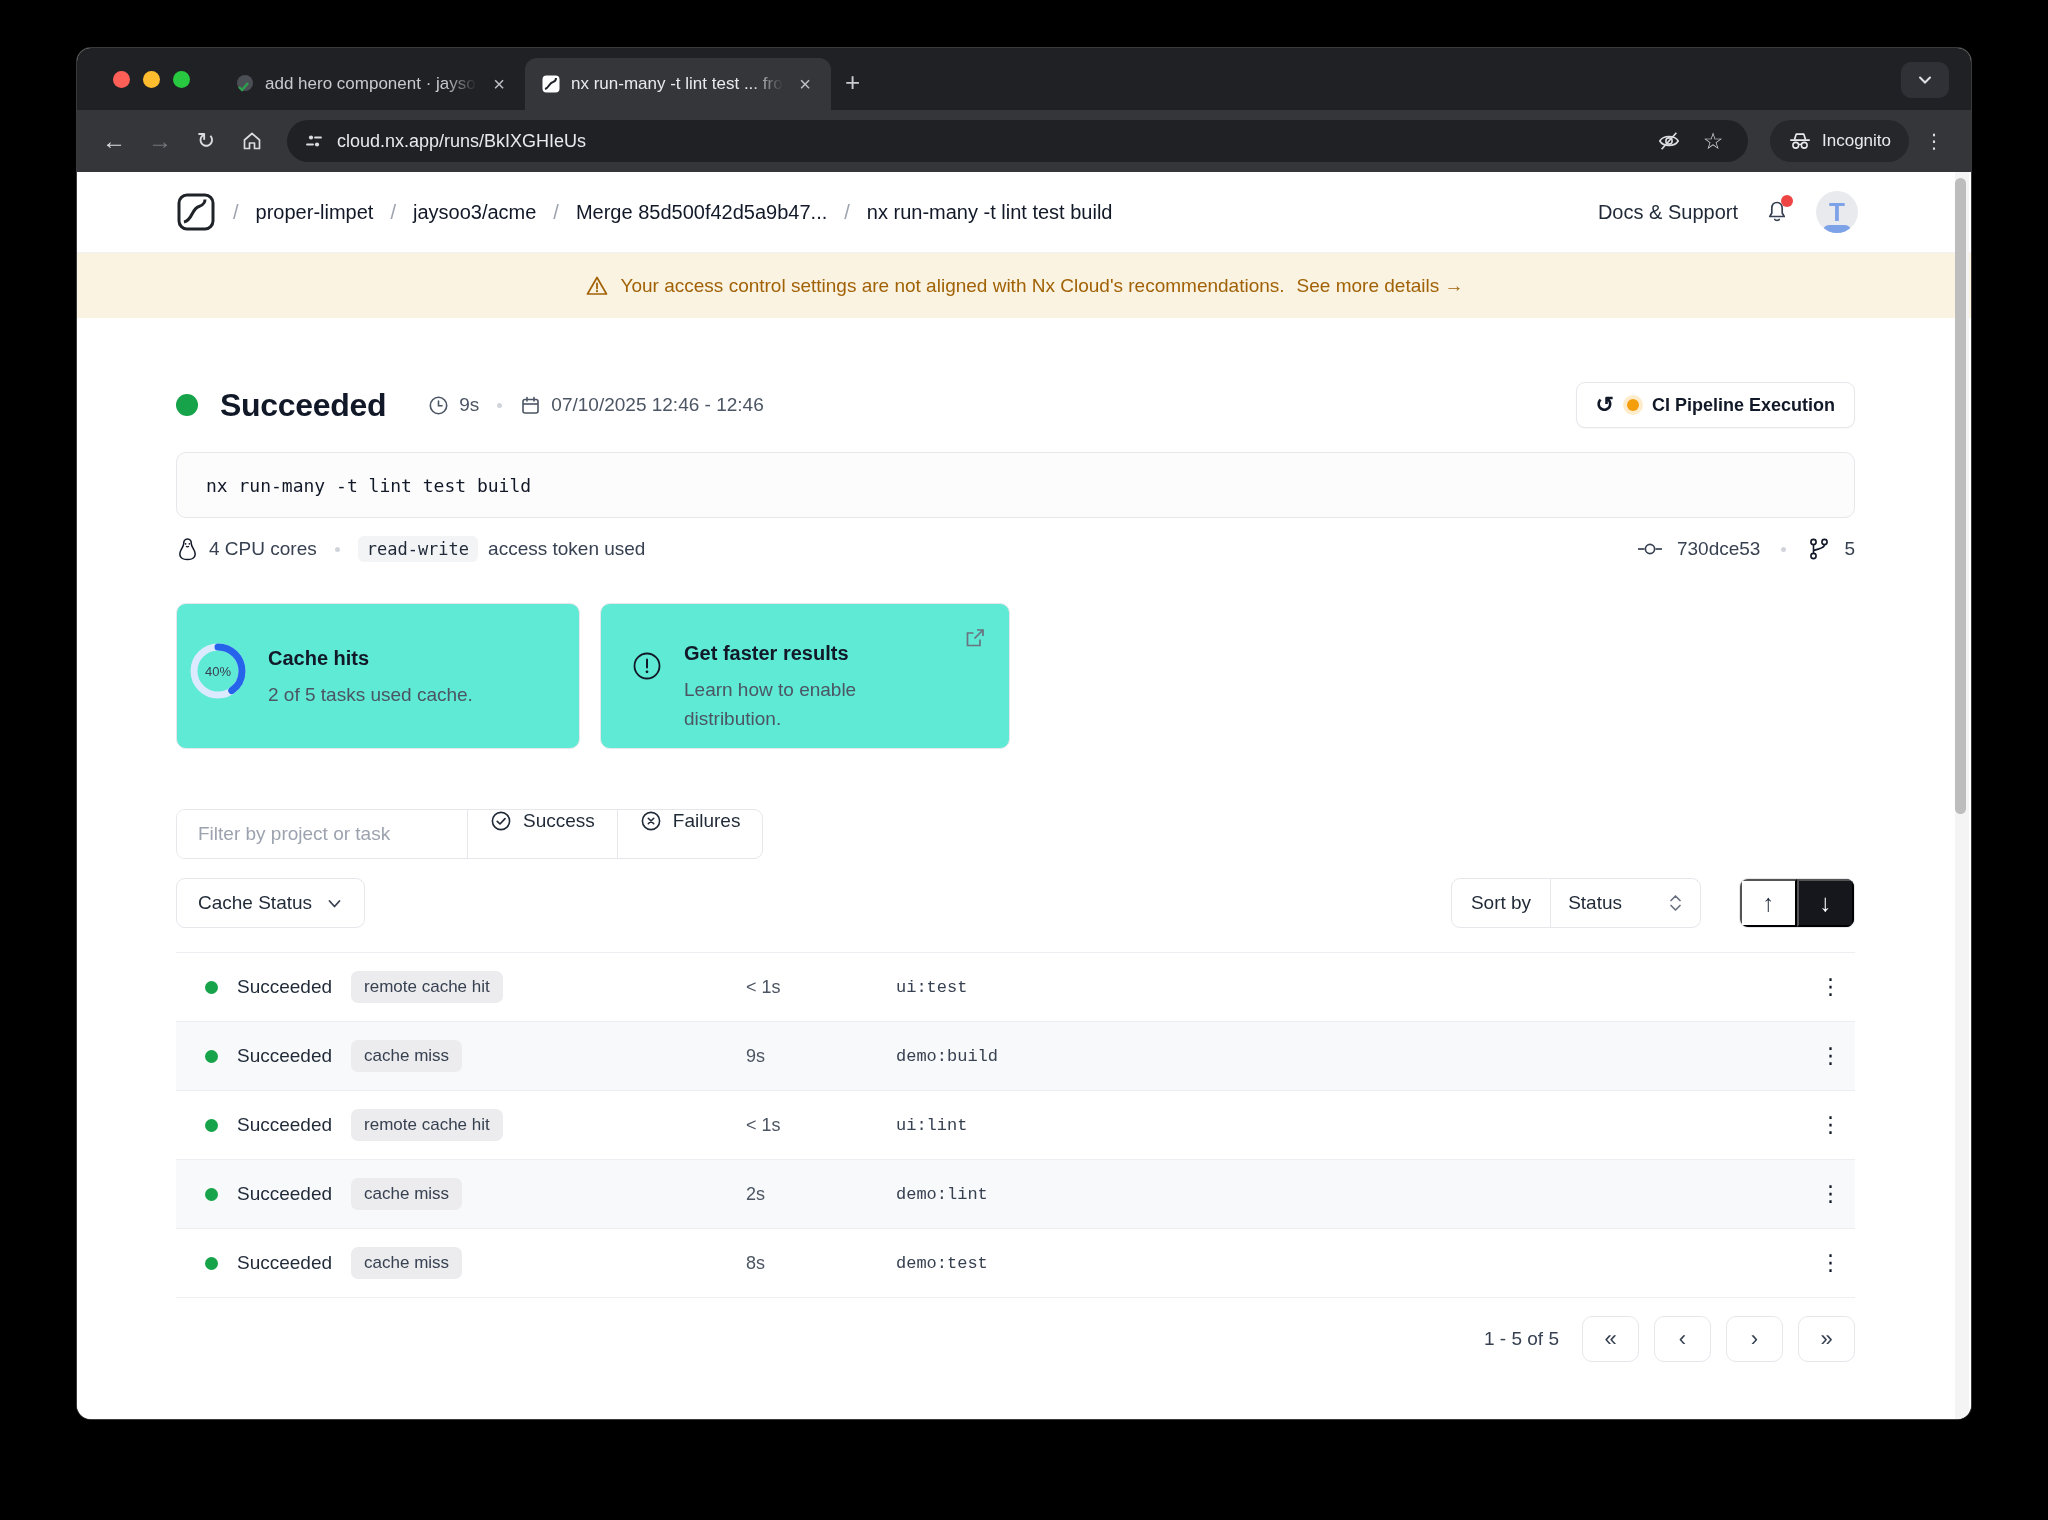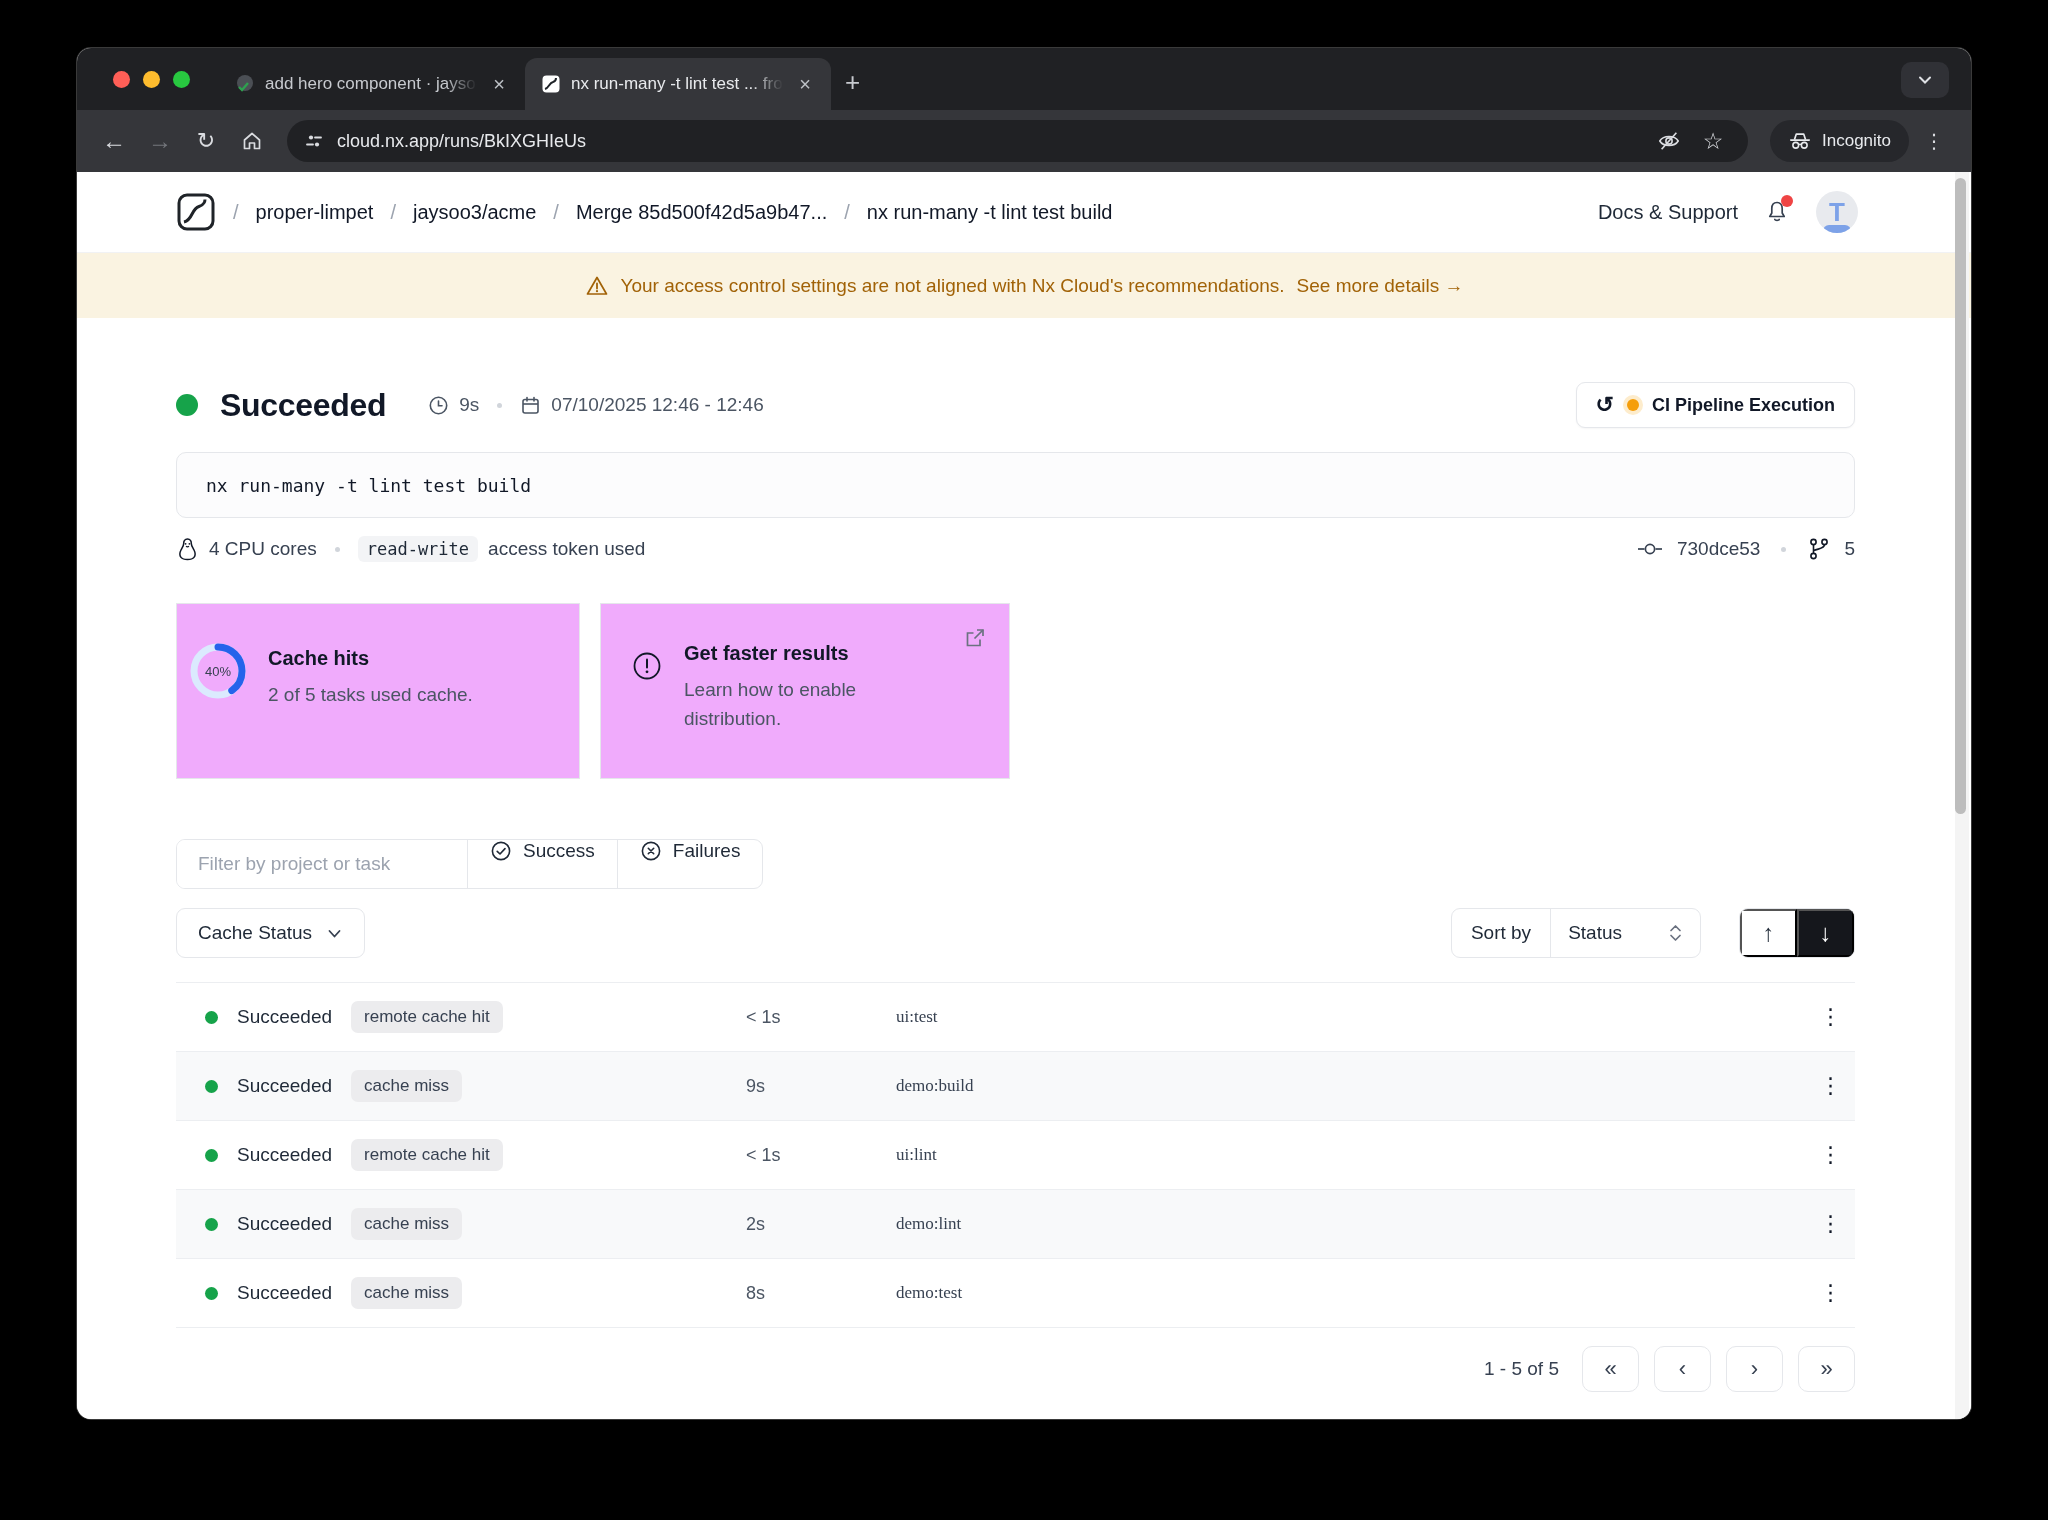--- a/index.html
+++ b/index.html
@@ -63,21 +63,21 @@
   .pipeline-btn{margin-left:auto;height:46px;border:1px solid var(--border);border-radius:9px;background:#fff;
     display:flex;align-items:center;gap:13px;padding:0 19px;font-size:18px;font-weight:600;color:#111827;
     box-shadow:0 1px 2px rgba(0,0,0,.04)}
   .amber-dot{width:12px;height:12px;border-radius:50%;background:var(--amber);box-shadow:0 0 0 4px #fdeccc}
   .cmdbox{margin-top:24px;height:66px;border:1px solid var(--border);border-radius:10px;background:#fcfcfd;
     display:flex;align-items:center;padding:0 29px;font-family:"DejaVu Sans Mono",monospace;font-size:18px;color:#111827}
   .cpu-row{margin-top:18px;display:flex;align-items:center;gap:10px;font-size:19px;color:#374151}
   .token-pill{font-family:"DejaVu Sans Mono",monospace;font-size:17px;background:#f3f4f6;border-radius:6px;padding:3px 9px;color:#1f2937}
   .cpu-right{margin-left:auto;display:flex;align-items:center;gap:13px;color:#374151}
   .cards{margin-top:41px;display:flex;gap:20px}
-  .card{border:1px solid var(--border);border-radius:0;background:#f0abfc;height:176px;position:relative}
+  .card{border:1px solid var(--border);border-radius:10px;background:#5eead4;height:146px;position:relative}
   .card1{width:404px;display:flex;align-items:flex-start;padding:38px 0 0 12px;gap:21px}
   .card2{width:410px;display:flex;align-items:flex-start;padding:44px 0 0 30px;gap:21px}
   .donut-wrap{position:relative;width:58px;height:58px}
   .donut-label{position:absolute;inset:0;display:flex;align-items:center;justify-content:center;font-size:13px;color:#374151}
   .card-title{font-size:20px;font-weight:600;color:#111827;margin:5px 0 10px}
   .card-sub{font-size:19px;color:var(--text2);line-height:1.55}
   .card2 .card-title{margin-top:-6px}
   .ext-icon{position:absolute;top:22px;right:22px;color:#6b7280}
   .info-icn{color:#111827;margin-top:2px}
   
@@ -98,21 +98,21 @@
   .dir-btn.active{background:var(--dark-btn);color:#fff}
   
   .tasks{margin-top:24px;border-top:1px solid #eceef1}
   .trow{height:69px;display:grid;grid-template-columns:570px 150px 1fr 48px;align-items:center;border-bottom:1px solid #eceef1}
   .trow:nth-child(even){background:#f8f9fa}
   .tcell1{display:flex;align-items:center;gap:19px;padding-left:29px}
   .row-dot{width:13px;height:13px;border-radius:50%;background:var(--green)}
   .row-status{font-size:19px;color:#1f2937}
   .badge{background:#ececee;border-radius:7px;padding:6px 13px;font-size:17px;color:#374151}
   .tdur{font-size:18px;color:var(--text2)}
-  .ttask{font-family:Liberation Serif, serif;font-size:17px;color:#374151}
+  .ttask{font-family:Liberation Mono, monospace;font-size:17px;color:#374151}
   .kebab{display:flex;align-items:center;justify-content:center;color:#111827;font-size:22px;letter-spacing:1px}
   .pager{margin-top:18px;display:flex;align-items:center;justify-content:flex-end;gap:15px}
   .pager-label{font-size:19px;color:#374151;margin-right:8px}
   .pbtn{width:57px;height:46px;border:1px solid var(--border);border-radius:10px;background:#fff;display:flex;
     align-items:center;justify-content:center;font-size:22px;color:#374151}
   
   .scroll-track{position:absolute;right:2px;top:0;bottom:0;width:14px;background:#f4f4f4}
   .scroll-thumb{position:absolute;right:3px;top:6px;width:11px;height:636px;border-radius:6px;background:#bdbdbd}
   svg{display:block}
 </style>

